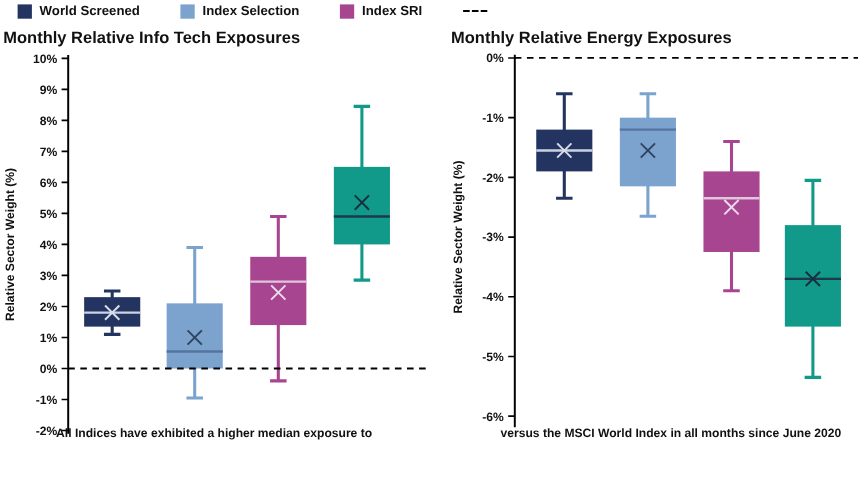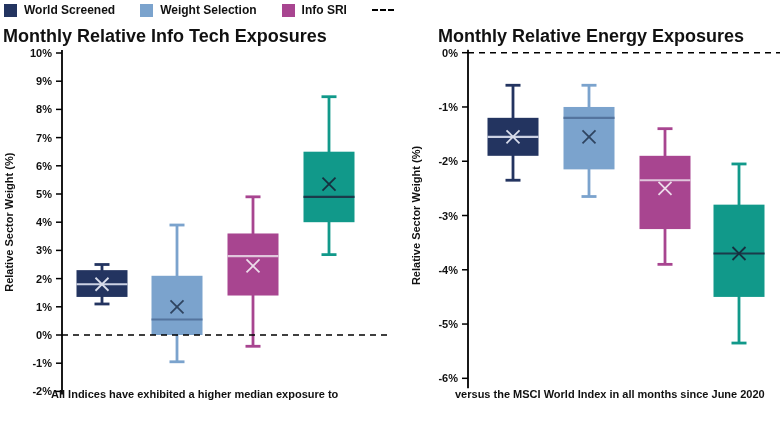--- a/index.html
+++ b/index.html
@@ -2,53 +2,53 @@
 <html><head>
 <meta charset="utf-8">
 <style>
   html,body{margin:0;padding:0;}
   body{
     width:780px;height:440px;position:relative;background:#ffffff;
     font-family:"Liberation Sans","DejaVu Sans",sans-serif;color:#111111;
     overflow:hidden;
   }
   .legend{position:absolute;left:4px;top:3px;display:flex;align-items:center;gap:25px;}
-  .legend-item{display:flex;align-items:center;gap:7px;}
+  .legend-item{display:flex;align-items:center;gap:7px;margin-left:12px;}
   .swatch{width:13px;height:13px;flex:0 0 auto;}
   .dash-swatch{width:22px;height:0;border-top:2px dashed #000;flex:0 0 auto;}
   .legend-label{font-size:12px;font-weight:700;white-space:nowrap;}
-  .chart-title{position:absolute;top:26px;font-size:18px;font-weight:700;white-space:nowrap;}
+  .chart-title{position:absolute;top:26px;font-size:15px;font-weight:700;white-space:nowrap;}
   .chart-title .em{font-weight:900;}
   #title-left{left:3px;}
-  #title-right{left:410px;margin-left:28px;}
+  #title-right{left:410px;}
   svg.boxchart{position:absolute;top:42px;}
   #chart-0{left:0;}
   #chart-1{left:405px;}
   svg .tick{font-family:"Liberation Sans","DejaVu Sans",sans-serif;font-size:11px;font-weight:700;fill:#111;}
   svg .ylab{font-family:"Liberation Sans","DejaVu Sans",sans-serif;font-size:11px;font-weight:700;fill:#111;}
   .caption{position:absolute;top:386px;font-size:11px;font-weight:700;line-height:17px;margin-left:48px;}
   #caption-left{left:3px;}
   #caption-right{left:407px;}
   .caption div{white-space:nowrap;}
 </style>
 </head>
 <body>
 
 <div class="legend">
   <div class="legend-item">
     <span class="swatch" style="background-color: rgb(35, 52, 96);"></span>
     <span class="legend-label">World Screened</span>
   </div>
   <div class="legend-item">
     <span class="swatch" style="background-color: rgb(123, 163, 205);"></span>
-    <span class="legend-label">Weight Selection</span>
+    <span class="legend-label">Index Selection</span>
   </div>
   <div class="legend-item">
     <span class="swatch" style="background-color: rgb(168, 69, 144);"></span>
-    <span class="legend-label">Info SRI</span>
+    <span class="legend-label">Index SRI</span>
   </div>
   <div class="legend-item">
     <span class="dash-swatch" style="border-top-color: rgb(0, 0, 0);"></span>
   </div>
 </div>
 
 <div class="chart-title" id="title-left">
   <span>Monthly Relative </span><span class="em">Info Tech</span><span> Exposures</span>
 </div>
 <div class="chart-title" id="title-right">

